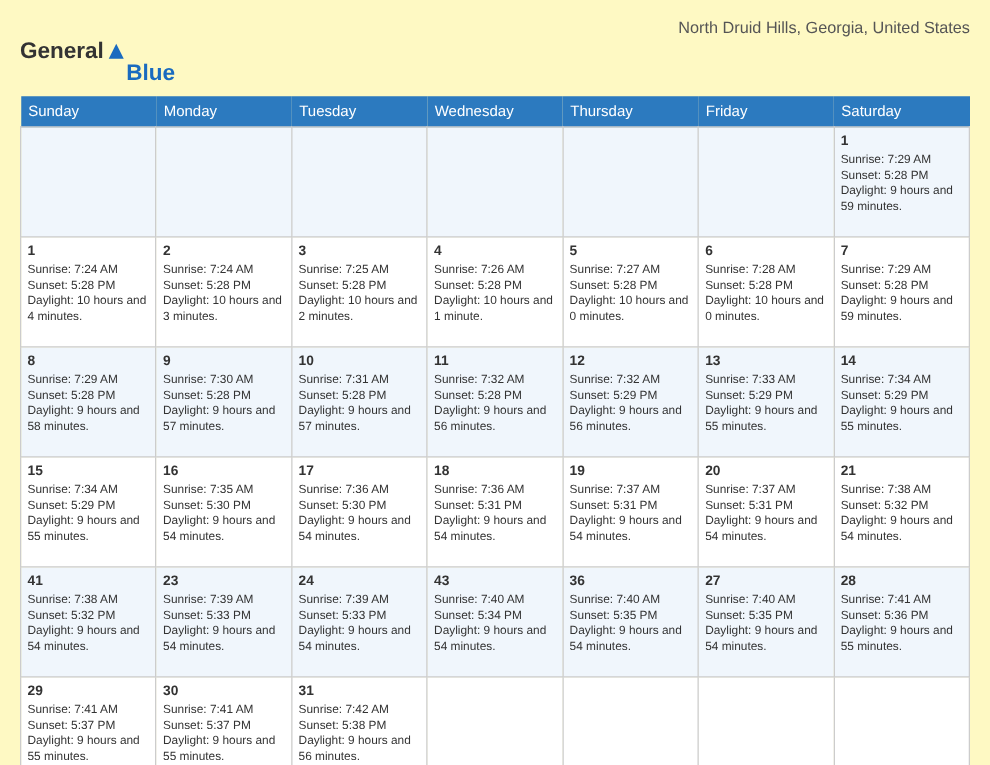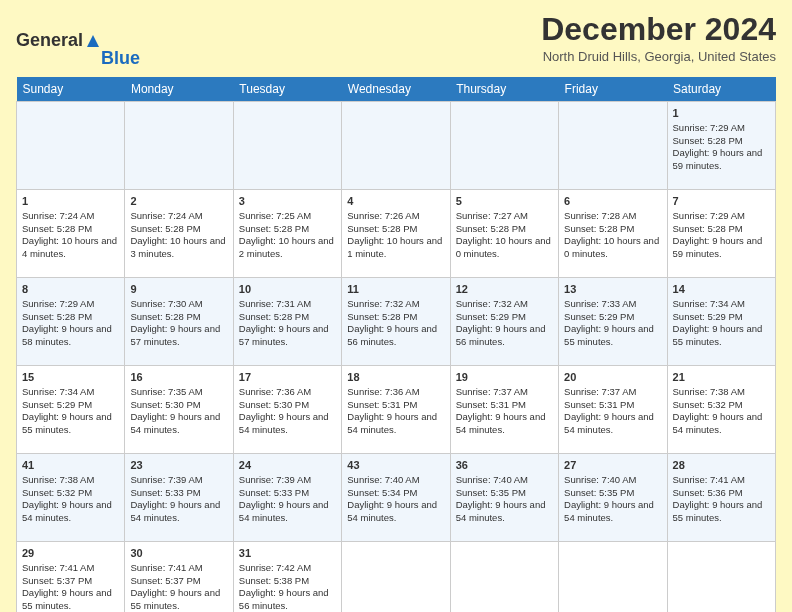--- a/index.html
+++ b/index.html
@@ -98,21 +98,20 @@
         <span class="logo-general">General</span>
         <div style="display:inline-flex;align-items:center;margin-left:2px;">
           <svg width="16" height="16" viewBox="0 0 16 16">
             <polygon points="2,14 8,2 14,14" fill="#1a6bbf"></polygon>
           </svg>
         </div>
         <span class="logo-blue">Blue</span>
       </div>
     </div>
     <div class="header-right">
-      <div class="month-title">December 2024</div>
       <div class="location">North Druid Hills, Georgia, United States</div>
     </div>
   </div>
 
   <table>
     <thead>
       <tr>
       <th>Sunday</th>
           <th>Monday</th>
           <th>Tuesday</th>

